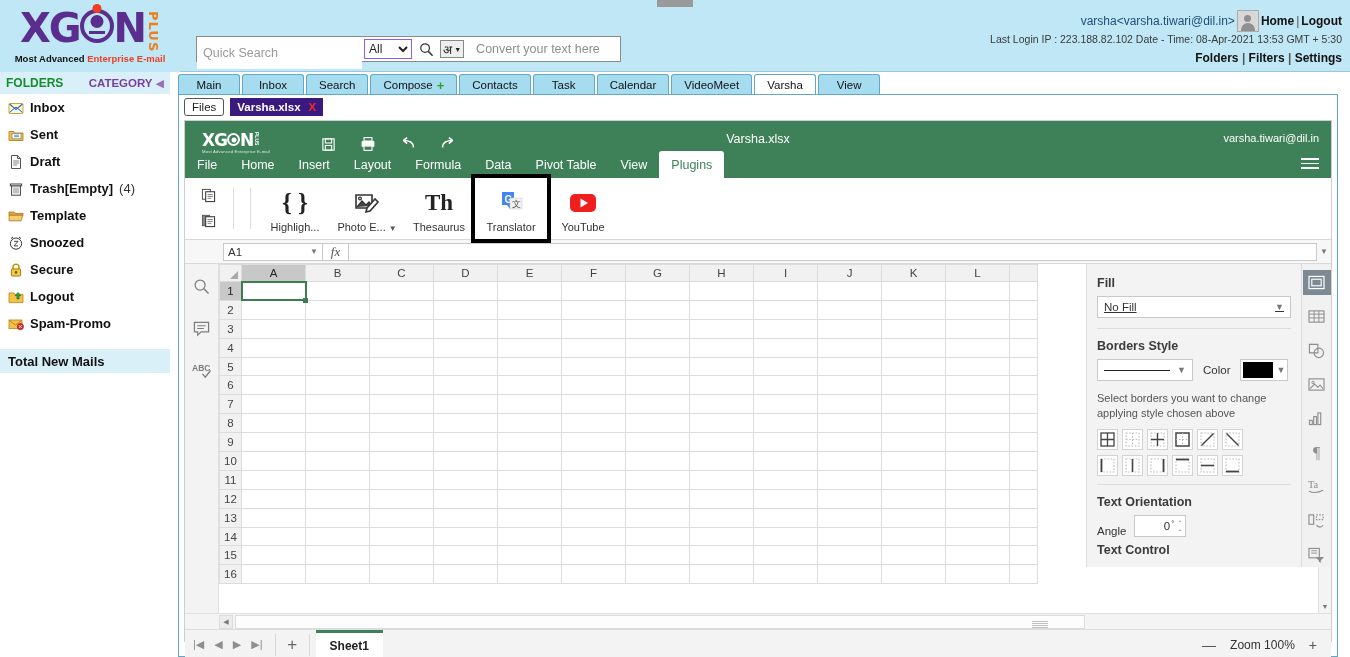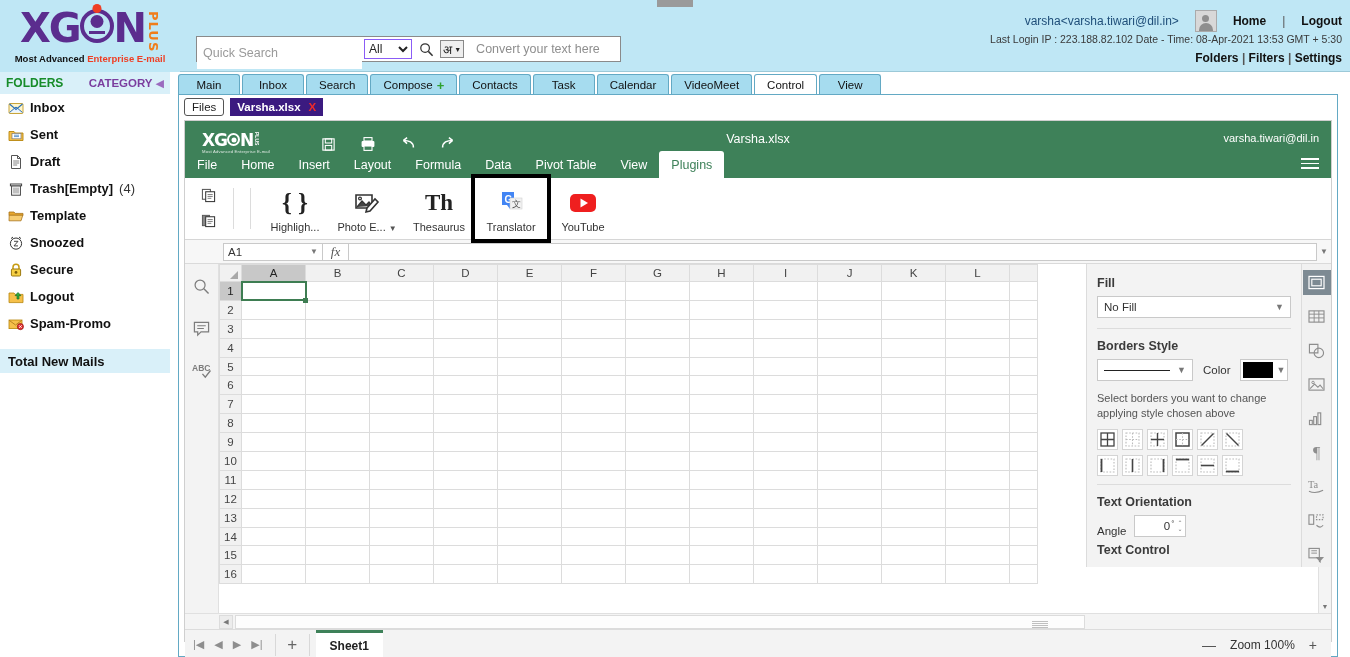--- a/index.html
+++ b/index.html
@@ -80,21 +80,21 @@
   }
   .dev-btn .car { font-size:7px; margin-left:2px; color:#222; }
   .convert-in {
     width:156px; border:none; outline:none; padding:0 12px; background:#fff;
     font-family:"Liberation Sans", sans-serif; font-size:12.5px; color:#333;
   }
   .convert-in::placeholder { color:#8e8e8e; }
 
   .user-line {
     position:absolute; right:8px; top:10px;
-    display:flex; align-items:center; gap:16px;
+    display:flex; align-items:center; gap:2px;
     font-size:12px; color:#1b3a5c;
   }
   .user-email { color:#1f4e79; }
   .avatar {
     width:22px; height:22px; background:#d8d8d8; border:1px solid #aaa;
     display:flex; align-items:flex-end; justify-content:center; overflow:hidden;
   }
   .avatar .head { width:7px; height:7px; background:#8f8f8f; border-radius:50%;
     position:relative; top:-9px; }
   .avatar .body { width:14px; height:8px; background:#8f8f8f;
@@ -335,21 +335,21 @@
   
   .rpanel {
     position:absolute; right:30px; top:0; width:215px; bottom:46px;
     background:#f3f3f3; border-left:1px solid #dcdcdc; padding:12px 10px;
     overflow:hidden;
   }
   .rp-h { font-size:12.5px; font-weight:bold; color:#3b3b3b; margin-bottom:6px; }
   .rp-sel {
     width:100%; height:22px; border:1px solid #c9c9c9; background:#fff;
     display:flex;align-items:center;justify-content:space-between; padding:0 6px;
-    font-size:11.5px; color:#333; cursor:pointer; margin-bottom:10px;
+    font-size:11.5px; color:#333; cursor:pointer; margin-bottom:10px;text-decoration:underline;
   }
   .rp-sel .cv { font-size:9px; color:#777; }
   .rp-div { height:1px; background:#dcdcdc; margin:8px 0 10px; }
   .brow { display:flex; align-items:center; gap:10px; margin-bottom:10px; }
   .linesel {
     width:96px; height:22px; border:1px solid #c9c9c9; background:#fff;
     display:flex;align-items:center;justify-content:space-between; padding:0 6px; cursor:pointer;
   }
   .linesel .ln { width:66px; height:1px; background:#222; }
   .linesel .cv { font-size:9px; color:#777; }
@@ -575,21 +575,21 @@
     <div class="tab">
         <span>Task</span>
       </div>
     <div class="tab">
         <span>Calendar</span>
       </div>
     <div class="tab">
         <span>VideoMeet</span>
       </div>
     <div class="tab active">
-        <span>Control</span>
+        <span>Varsha</span>
       </div>
     <div class="tab">
         <span>View</span>
       </div>
   </div>
 
   <div class="tabcontent-border"></div>
 
   <div class="filesrow">
     <div class="filesbtn">Files</div>

